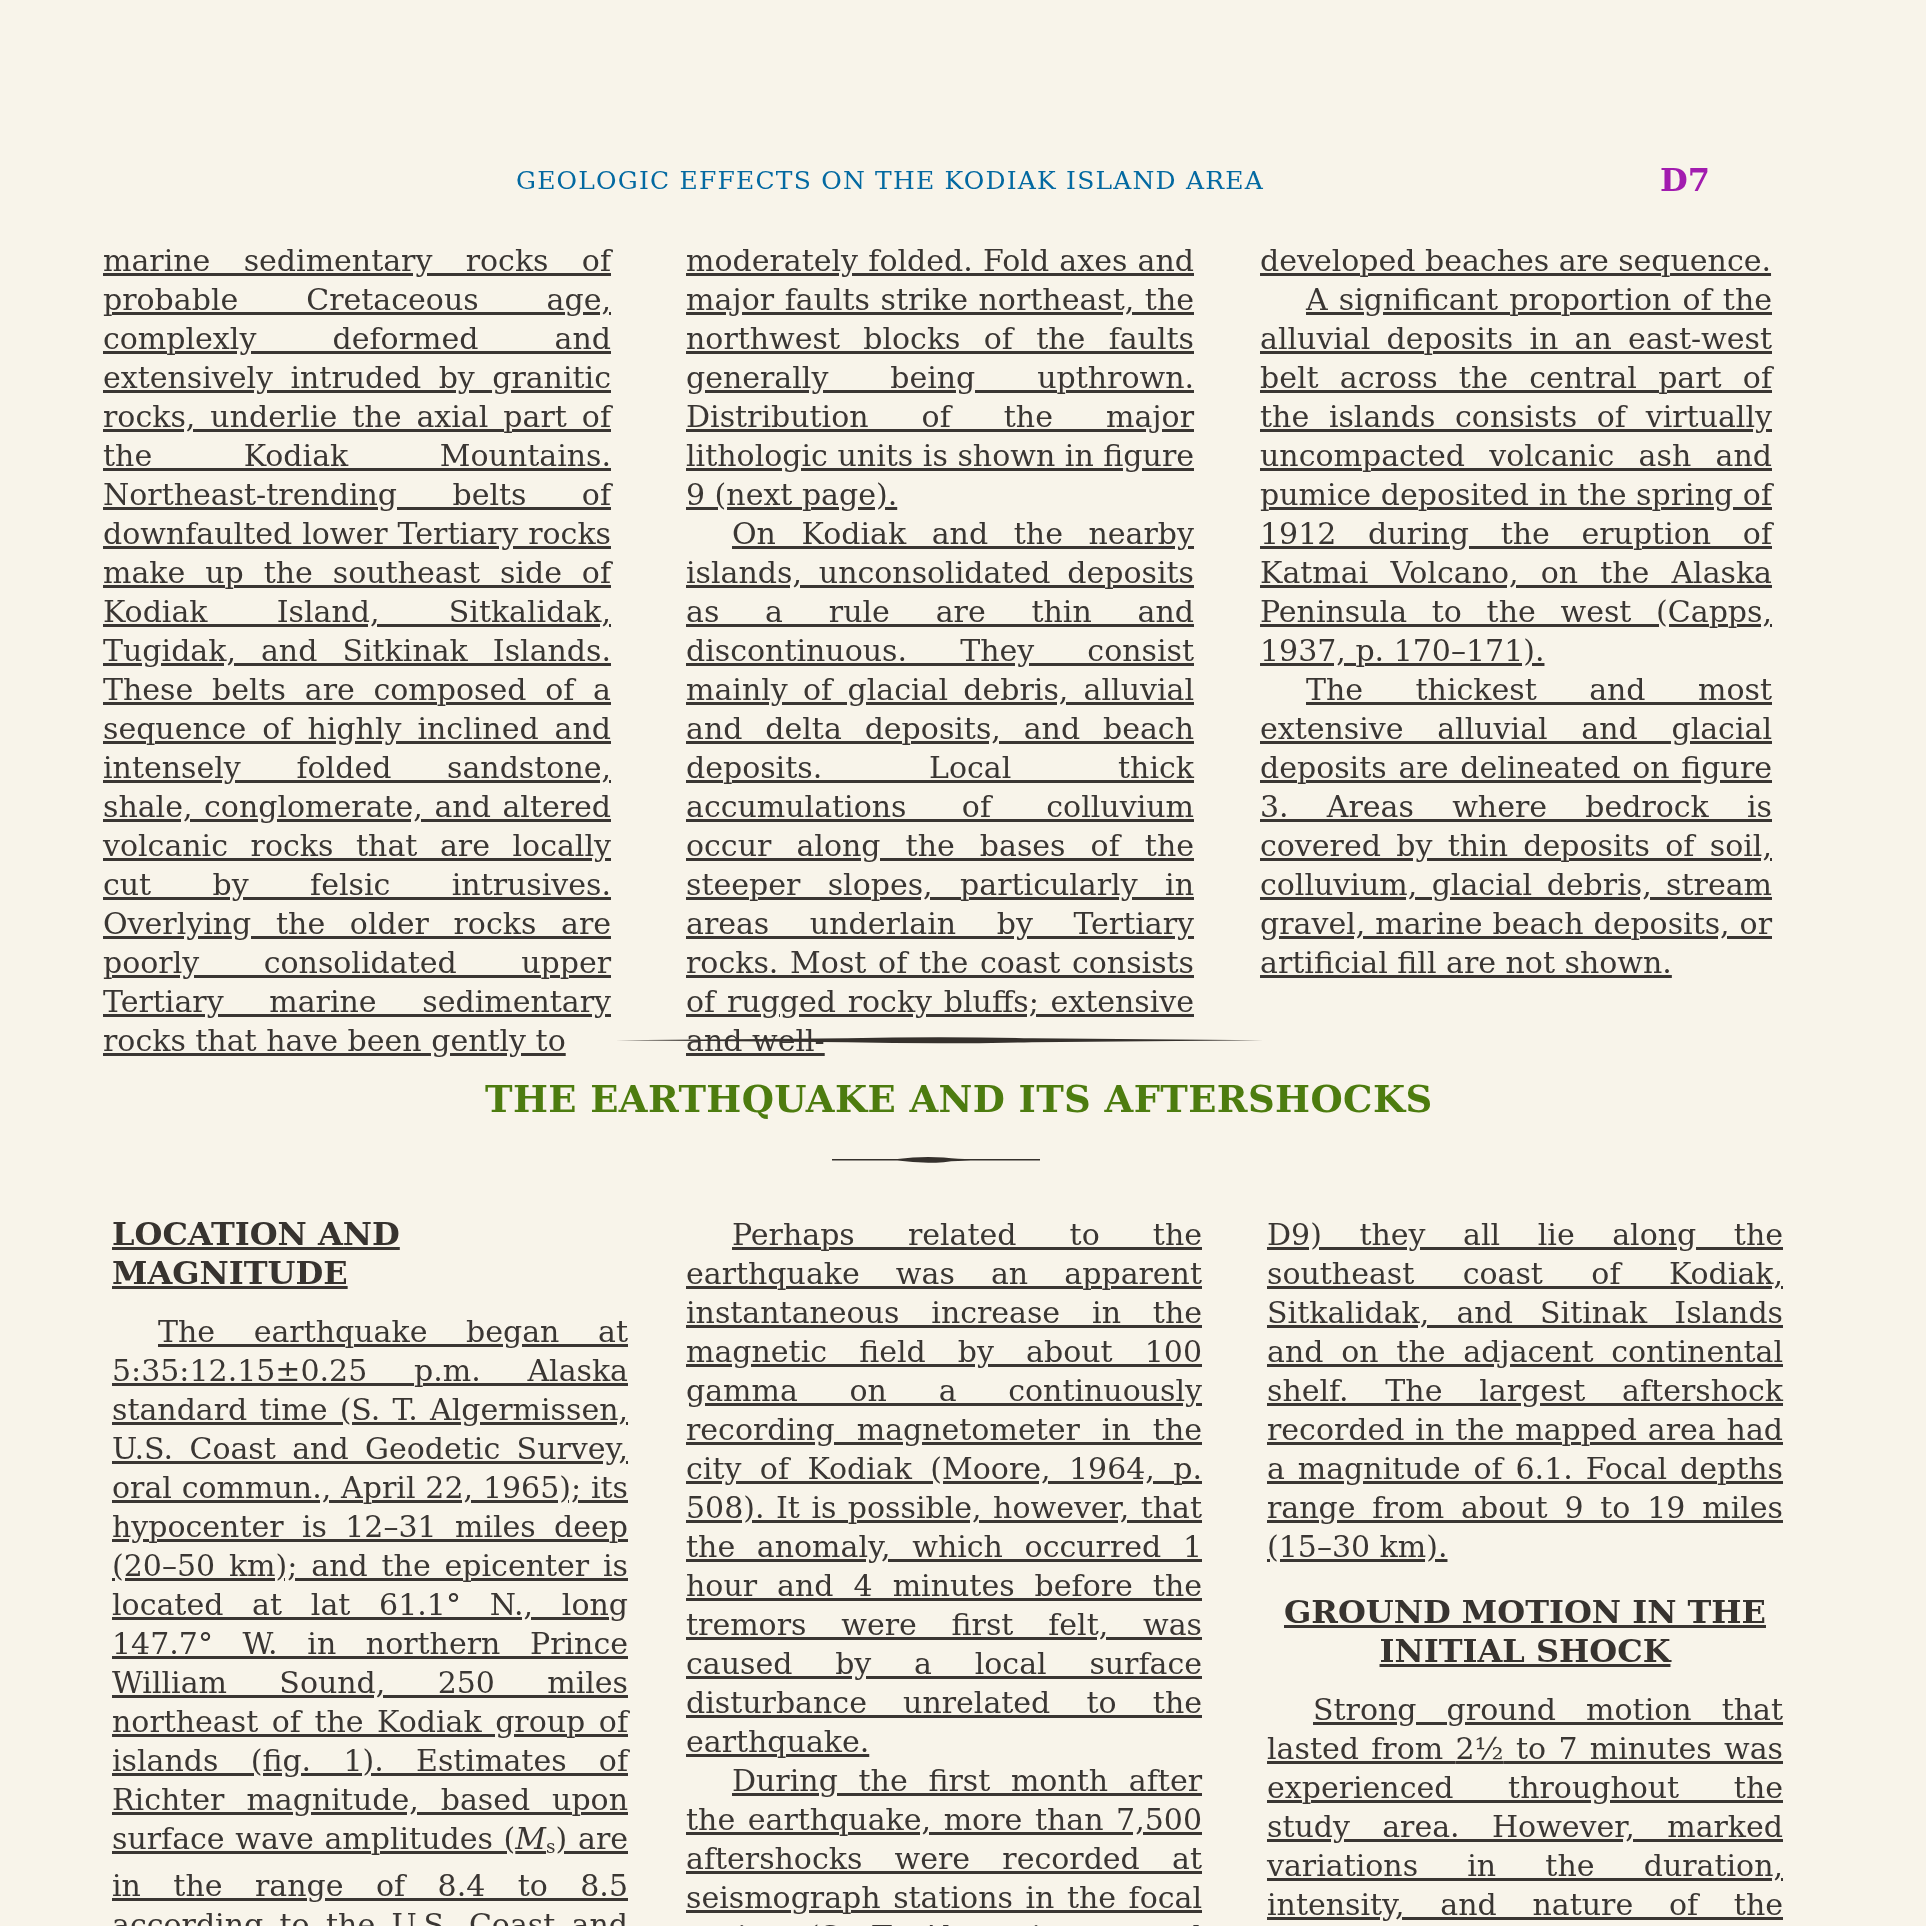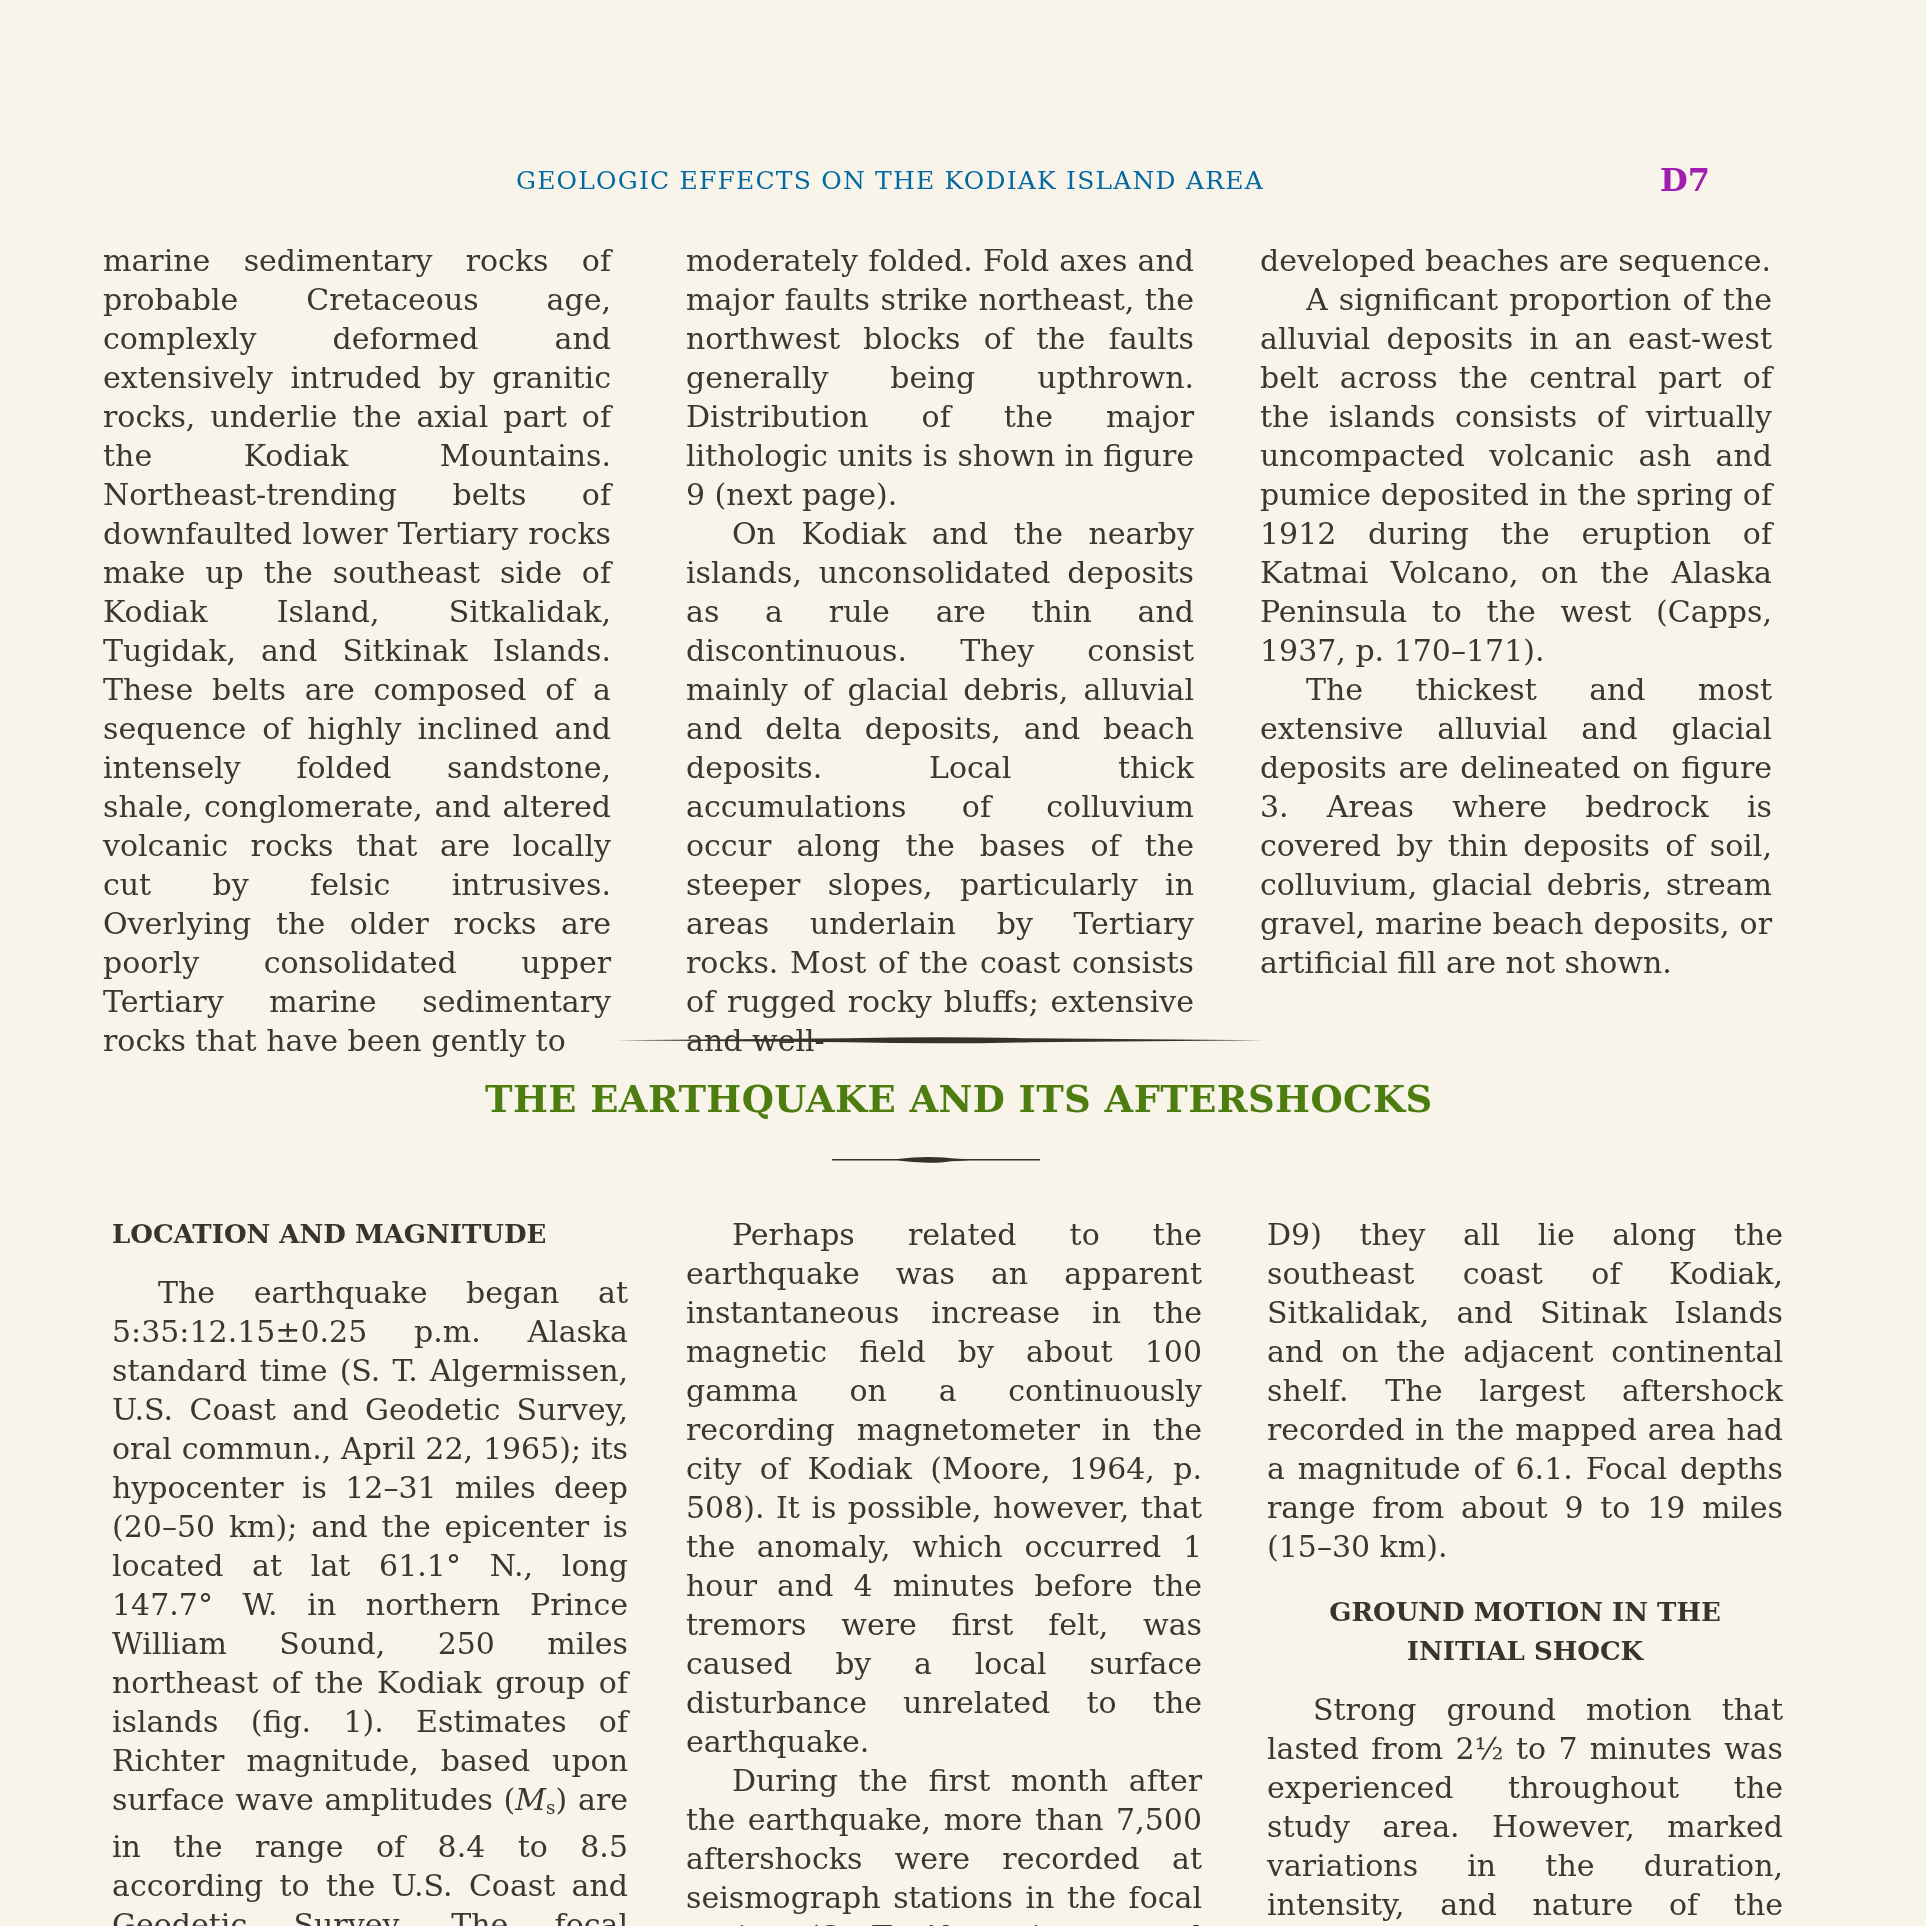--- a/index.html
+++ b/index.html
@@ -15,21 +15,21 @@
     position: absolute; top: 166px; left: 516px;
     font-size: 25px; letter-spacing: 1.2px; color: #0369a1;
   }
   .page-num {
     position: absolute; top: 161px; left: 1660px;
     font-size: 32px; font-weight: bold; color: #a21caf;
   }
   .col {
     position: absolute; width: 508px;
     font-size: 30px; line-height: 39px;
-    text-align: justify; hyphens: manual;
+    text-align: justify; hyphens: manual; text-decoration: underline;
   }
   .col p { margin: 0; }
   .col p.indent { text-indent: 46px; }
   .top1 { left: 103px; top: 241px; }
   .top2 { left: 686px; top: 241px; }
   .top3 { left: 1260px; top: 241px; width: 512px; }
   .bot1 { left: 112px; top: 1215px; width: 516px; }
   .bot2 { left: 686px; top: 1215px; width: 516px; }
   .bot3 { left: 1267px; top: 1215px; width: 516px; }
   .rule-big {
@@ -37,21 +37,21 @@
   }
   .rule-small {
     position: absolute; left: 832px; top: 1156px; width: 208px; height: 7.7px;
   }
   .section-title {
     position: absolute; left: 485px; top: 1077px; width: 1090px;
     font-size: 37px; font-weight: bold; color: #4d7c0f;
     letter-spacing: 0.4px;
   }
   .subhead {
-    font-weight: bold; font-size: 26px; line-height: 39px;
+    font-weight: bold; font-size: 32px; line-height: 39px;
     text-align: center; margin: 0 0 19px 0 !important; color: #37332f;
   }
   .subhead.left { text-align: left; }
   .subhead.spaced { margin-top: 27px !important; }
   sub.sm { font-size: 18.5px; vertical-align: -3.9px; }
   .frac { font-size: 30px; }
 </style>
 </head>
 <body>
 

